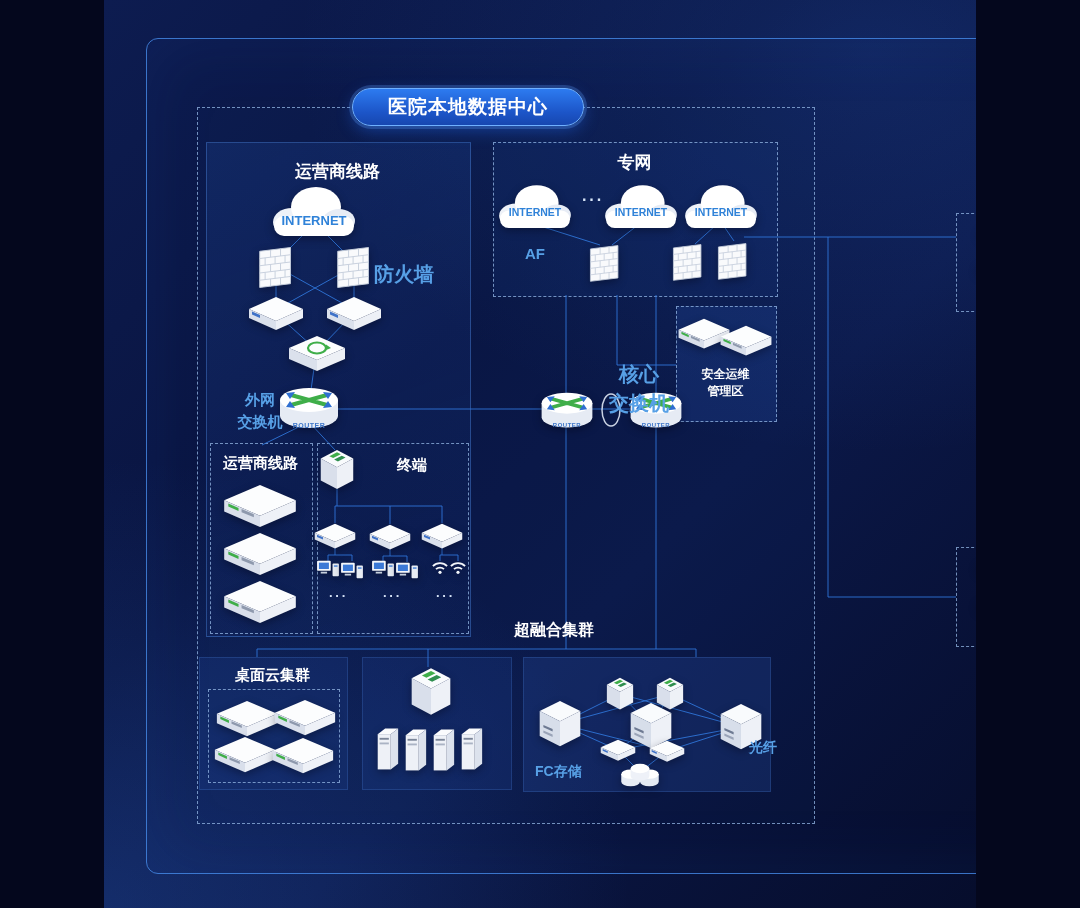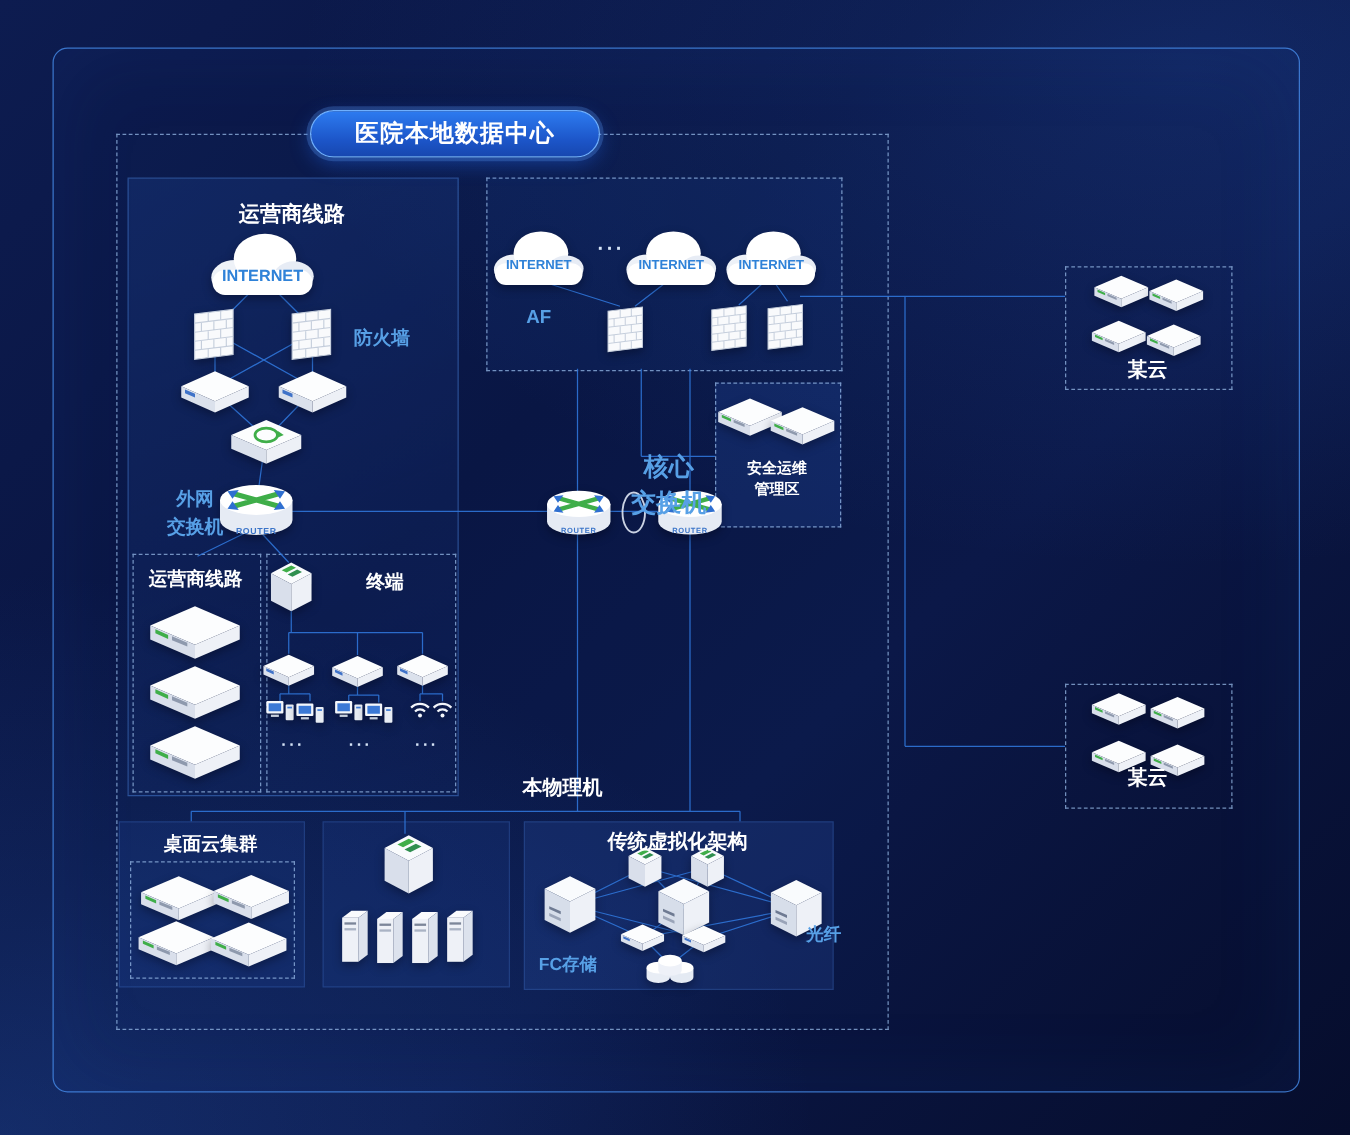--- a/index.html
+++ b/index.html
@@ -1,16 +1,16 @@
 <!DOCTYPE html>
 <html><head>
 <meta charset="utf-8">
 <style>
   html,body{margin:0;padding:0;background:#04071d;}
-  #stage{position:relative;width:1080px;height:908px;margin:0 auto;overflow:hidden;
+  #stage{position:relative;width:872px;height:908px;margin:0 auto;overflow:hidden;
     font-family:"Liberation Sans","DejaVu Sans",sans-serif;
     background:
       radial-gradient(120% 80% at 88% 6%, rgba(45,100,205,0.22), transparent 55%),
       radial-gradient(110% 90% at 0% 100%, rgba(50,110,215,0.26), transparent 55%),
       linear-gradient(135deg,#0d1c50 0%,#091440 38%,#0b1848 62%,#060d2c 100%);}
   .abs{position:absolute;}
   #outer-frame{left:42px;top:38px;width:996px;height:834px;border:1px solid rgba(70,140,235,.8);
     border-radius:12px;box-shadow:inset 0 0 70px rgba(30,80,180,.12);}
   .zone-dashed{border:1px dashed rgba(150,185,230,.75);}
   .panel{background:linear-gradient(160deg,rgba(45,100,205,.16),rgba(28,65,160,.07));
@@ -183,21 +183,21 @@
   <div class="abs dev" style="left:153px;top:241px;width:38px;height:52px">
       <svg viewBox="0 0 42 54">
         <use href="#i-fw"></use>
       </svg>
     </div>
   <div class="abs dev" style="left:231px;top:241px;width:38px;height:52px">
       <svg viewBox="0 0 42 54">
         <use href="#i-fw"></use>
       </svg>
     </div>
-  <div class="abs lbl blue" style="left:283px;top:261px;font-size:15px">防火墙</div>
+  <div class="abs lbl blue" style="left:270px;top:261px;font-size:20px">防火墙</div>
   <div class="abs dev" style="left:143px;top:296px;width:58px;height:36px">
       <svg viewBox="0 0 56 36">
         <use href="#i-sw"></use>
       </svg>
     </div>
   <div class="abs dev" style="left:221px;top:296px;width:58px;height:36px">
       <svg viewBox="0 0 56 36">
         <use href="#i-sw"></use>
       </svg>
     </div>
@@ -210,20 +210,21 @@
     <span style="display:block">外网</span>
     <span style="display:block">交换机</span>
   </div>
   <div class="abs dev" style="left:172px;top:384px;width:66px;height:50px">
     <svg viewBox="0 0 64 50">
         <use href="#i-router"></use>
       </svg>
     <span class="router-label">ROUTER</span>
   </div>
 
+  <div class="abs lbl center" style="left:389px;top:151px;width:283px;font-size:17px">专网</div>
   <div class="abs dev" style="left:387px;top:179px;width:88px;height:56px">
     <svg viewBox="0 0 100 64">
         <use href="#i-cloud"></use>
       </svg>
     <span class="cloud-label" style="top:27px;font-size:10.5px">INTERNET</span>
   </div>
   <div class="abs dots" style="left:478px;top:191px;font-size:16px">···</div>
   <div class="abs dev" style="left:493px;top:179px;width:88px;height:56px">
     <svg viewBox="0 0 100 64">
         <use href="#i-cloud"></use>
@@ -394,21 +395,21 @@
     </div>
   <div class="abs dev" style="left:344px;top:559px;width:20px;height:16px">
       <svg viewBox="0 0 22 18">
         <use href="#i-wifi"></use>
       </svg>
     </div>
   <div class="abs dots" style="left:225px;top:588px;font-size:13px">···</div>
   <div class="abs dots" style="left:279px;top:588px;font-size:13px">···</div>
   <div class="abs dots" style="left:332px;top:588px;font-size:13px">···</div>
 
-  <div class="abs lbl center" style="left:398px;top:620px;width:104px;font-size:16px">本物理机</div>
+  <div class="abs lbl center" style="left:398px;top:620px;width:104px;font-size:16px">超融合集群</div>
 
   <div class="abs lbl center" style="left:95px;top:666px;width:147px;font-size:15px">桌面云集群</div>
   <div class="abs dev" style="left:112px;top:700px;width:62px;height:38px">
       <svg viewBox="0 0 72 44">
         <use href="#i-rack"></use>
       </svg>
     </div>
   <div class="abs dev" style="left:170px;top:699px;width:62px;height:38px">
       <svg viewBox="0 0 72 44">
         <use href="#i-rack"></use>
@@ -444,21 +445,20 @@
       <svg viewBox="0 0 28 48">
         <use href="#i-tower"></use>
       </svg>
     </div>
   <div class="abs dev" style="left:354px;top:726px;width:26px;height:46px">
       <svg viewBox="0 0 28 48">
         <use href="#i-tower"></use>
       </svg>
     </div>
 
-  <div class="abs lbl center" style="left:419px;top:663px;width:246px;font-size:16px">传统虚拟化架构</div>
   <div class="abs dev" style="left:501px;top:677px;width:30px;height:34px">
       <svg viewBox="0 0 36 44">
         <use href="#i-cube"></use>
       </svg>
     </div>
   <div class="abs dev" style="left:551px;top:677px;width:30px;height:34px">
       <svg viewBox="0 0 36 44">
         <use href="#i-cube"></use>
       </svg>
     </div>

